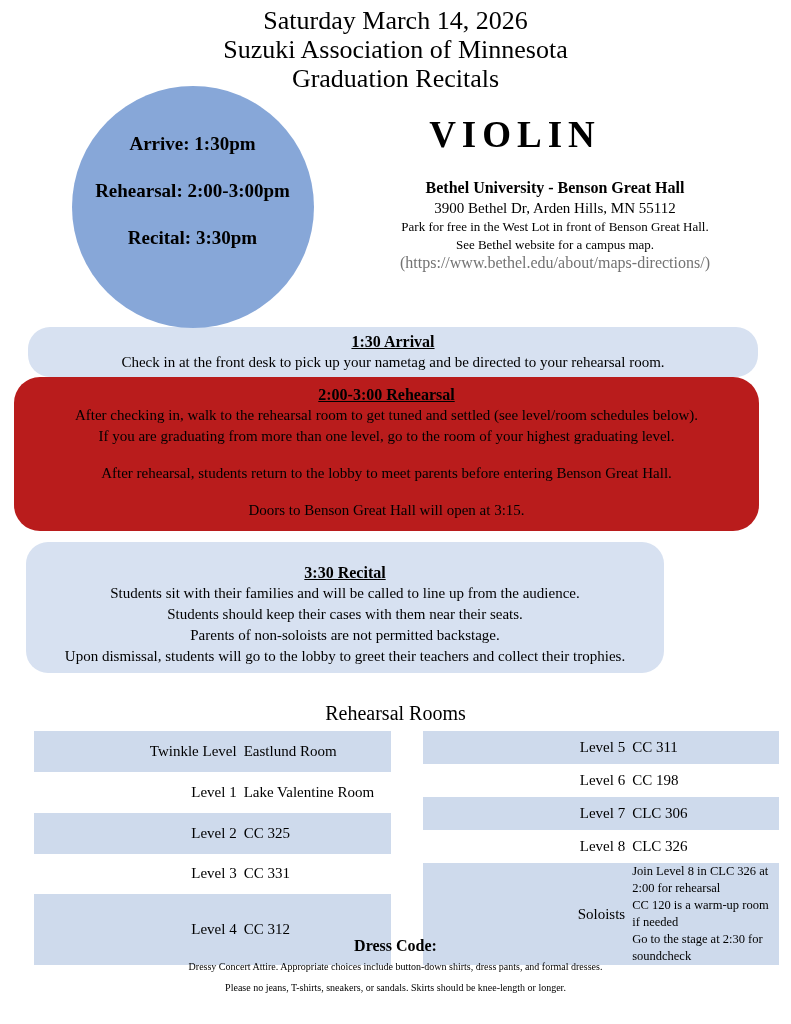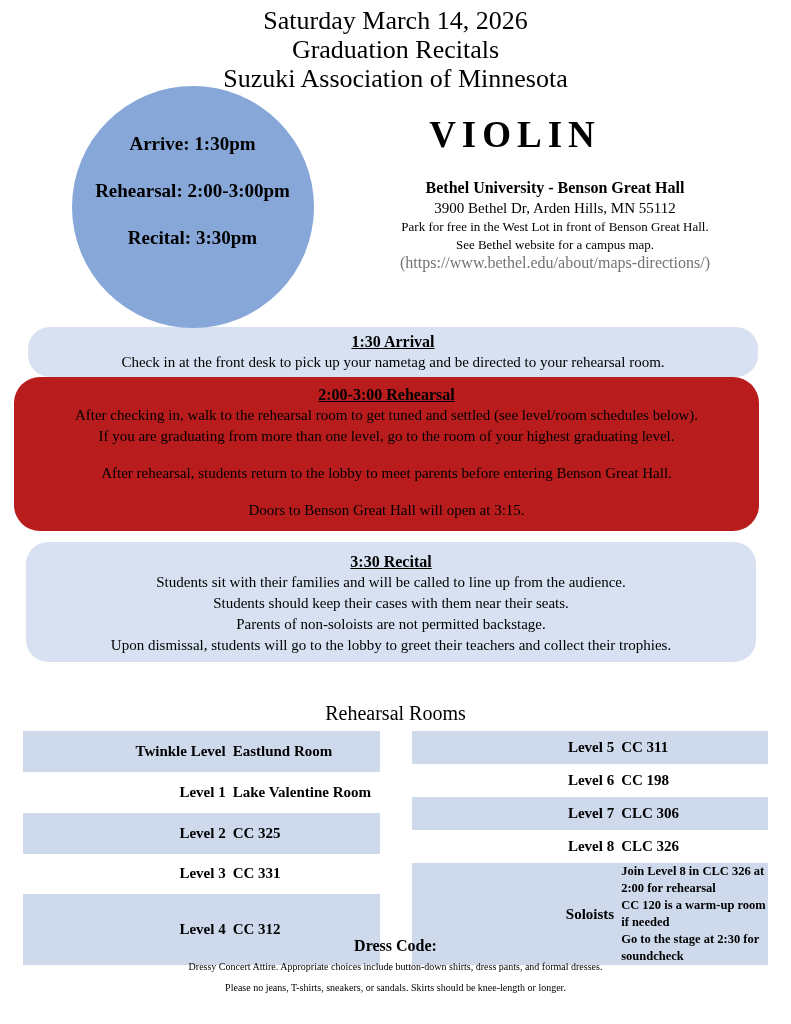--- a/index.html
+++ b/index.html
@@ -129,44 +129,43 @@
     top: 377px;
     width: 745px;
     padding-top: 7px;
     padding-bottom: 10px;
     background: #b91c1c;
     border-radius: 26px;
   }
   #band-recital {
     left: 26px;
     top: 542px;
-    width: 730px;
-    padding-top: 9px;
+    width: 638px;
+    padding-top: 20px;
     padding-bottom: 6px;
     background: #d7e1f1;
   }
 
   
   .rooms-heading {
     position: absolute;
     left: 0;
     top: 702px;
     width: 791px;
     text-align: center;
     font-size: 20px;
     font-weight: normal;
   }
   .tables {
     position: absolute;
-    left: 23px;
+    left: 34px;
     top: 731px;
     width: 745px;
     display: flex;
     gap: 32px;
-    font-weight: bold;
   }
   .room-table {
     width: 360px;
     border-collapse: collapse;
     table-layout: fixed;
   }
   .room-table tr.shaded td { background: #cedaec; }
   .room-table td {
     font-size: 15px;
     vertical-align: middle;
@@ -206,22 +205,22 @@
     font-size: 10px;
     font-weight: normal;
     line-height: 21px;
   }
 </style>
 </head>
 <body>
 
 <div class="header">
   <div>Saturday March 14, 2026</div>
+  <div>Suzuki Association of Minnesota</div>
   <div>Graduation Recitals</div>
-  <div>Suzuki Association of Minnesota</div>
 </div>
 
 <div class="circle"></div>
 <div class="circle-lines">
   <div class="cl">Arrive:  1:30pm</div>
   <div class="cl">Rehearsal:  2:00-3:00pm</div>
   <div class="cl">Recital:  3:30pm</div>
 </div>
 
 <div class="instrument">VIOLIN</div>

